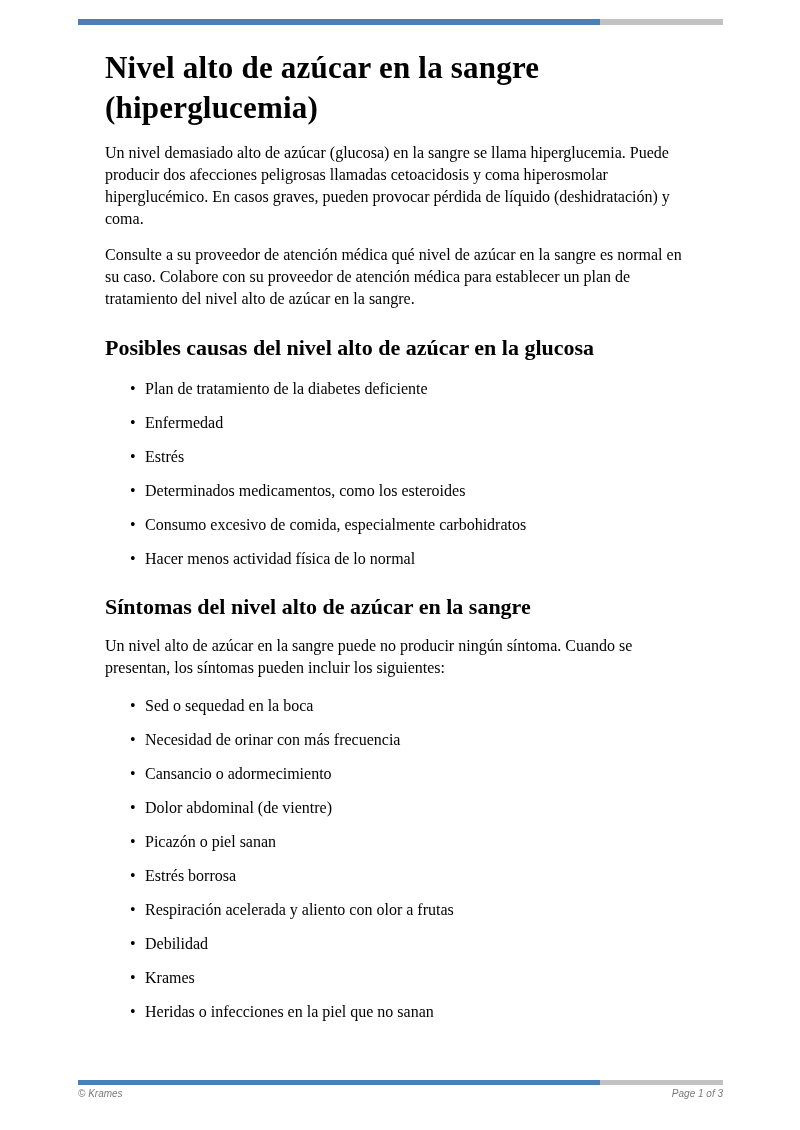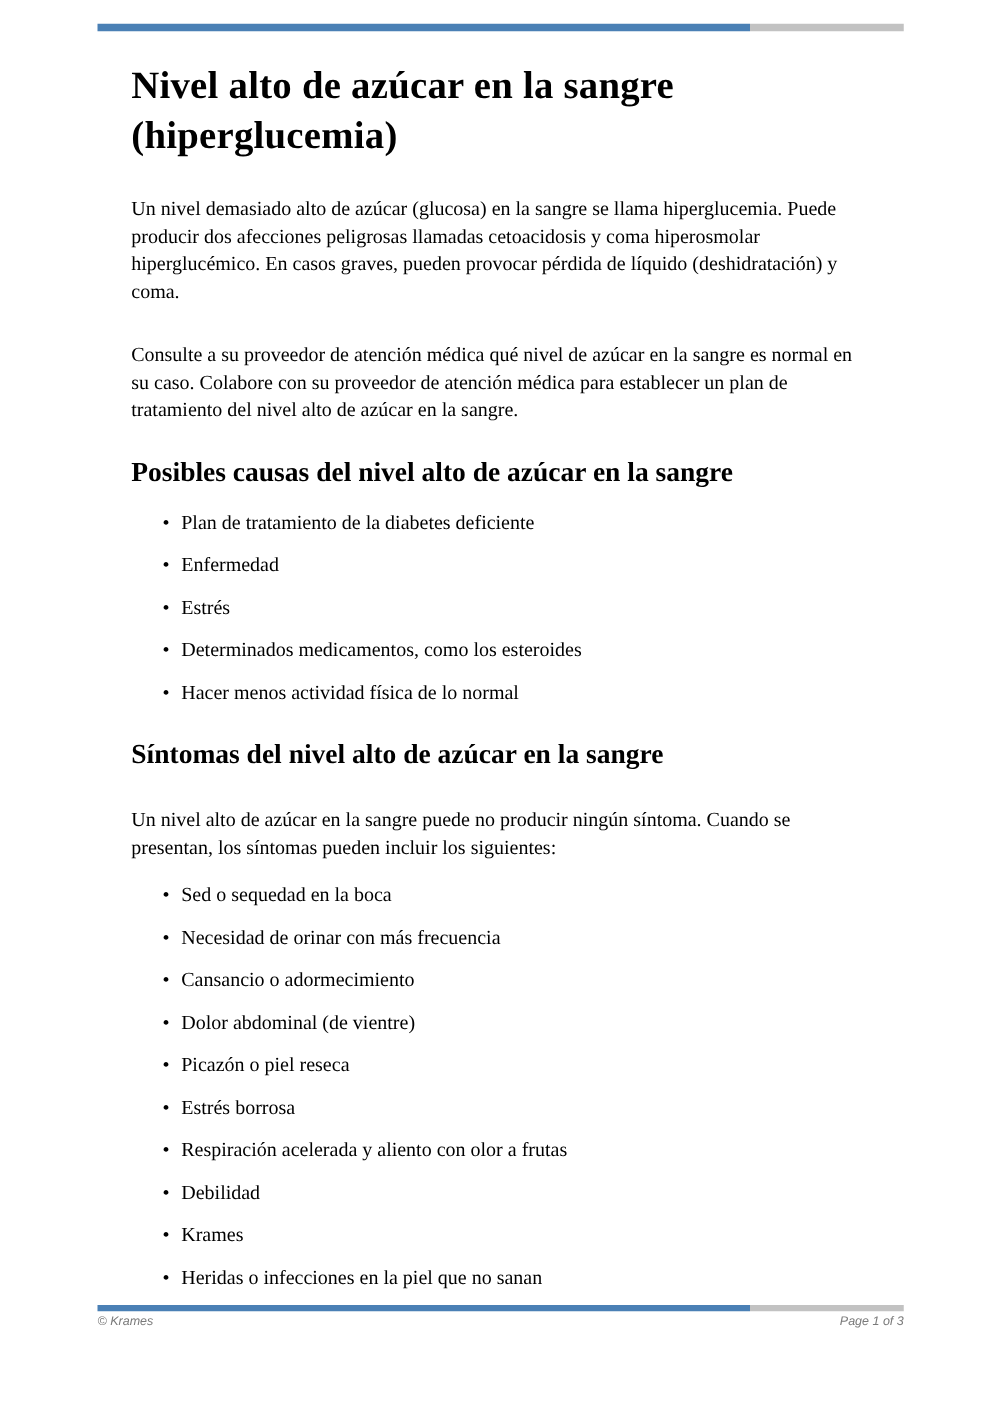--- a/index.html
+++ b/index.html
@@ -42,21 +42,21 @@
     width: 592px;
   }
   h1.doc-title {
     margin: 0;
     font-size: 31px;
     line-height: 40px;
     font-weight: bold;
     letter-spacing: 0.2px;
   }
   p.para {
-    margin: 29px 0 0 0;
+    margin: 14px 0 0 0;
     font-size: 16px;
     line-height: 22px;
   }
   h2.section-heading {
     margin: 24px 0 0 0;
     font-size: 22px;
     line-height: 28px;
     font-weight: bold;
   }
   ul.bullet-list {
@@ -74,21 +74,21 @@
   }
   ul.bullet-list li::before {
     content: "\2022";
     position: absolute;
     left: 0;
     top: 0;
   }
   .footer {
     position: absolute;
     left: 78px;
-    top: 1044px;
+    top: 1080px;
     width: 645px;
   }
   .footer .rule {
     height: 5px;
   }
   .footer-row {
     display: flex;
     justify-content: space-between;
     margin-top: 3px;
     font-family: "Liberation Sans", sans-serif;
@@ -108,40 +108,41 @@
   </div>
 
   <div class="content">
 
     <h1 class="doc-title">Nivel alto de azúcar en la sangre (hiperglucemia)</h1>
 
     <p class="para">Un nivel demasiado alto de azúcar (glucosa) en la sangre se llama hiperglucemia. Puede producir dos afecciones peligrosas llamadas cetoacidosis y coma hiperosmolar hiperglucémico. En casos graves, pueden provocar pérdida de líquido (deshidratación) y coma.</p>
 
     <p class="para">Consulte a su proveedor de atención médica qué nivel de azúcar en la sangre es normal en su caso. Colabore con su proveedor de atención médica para establecer un plan de tratamiento del nivel alto de azúcar en la sangre.</p>
 
-    <h2 class="section-heading">Posibles causas del nivel alto de azúcar en la sangre</h2>
+    <h2 class="section-heading">Posibles causas del nivel alto de azúcar en la glucosa</h2>
 
     <ul class="bullet-list">
         <li>Plan de tratamiento de la diabetes deficiente</li>
         <li>Enfermedad</li>
         <li>Estrés</li>
         <li>Determinados medicamentos, como los esteroides</li>
+        <li>Consumo excesivo de comida, especialmente carbohidratos</li>
         <li>Hacer menos actividad física de lo normal</li>
       </ul>
 
     <h2 class="section-heading">Síntomas del nivel alto de azúcar en la sangre</h2>
 
     <p class="para">Un nivel alto de azúcar en la sangre puede no producir ningún síntoma. Cuando se presentan, los síntomas pueden incluir los siguientes:</p>
 
     <ul class="bullet-list">
         <li>Sed o sequedad en la boca</li>
         <li>Necesidad de orinar con más frecuencia</li>
         <li>Cansancio o adormecimiento</li>
         <li>Dolor abdominal (de vientre)</li>
-        <li>Picazón o piel reseca</li>
+        <li>Picazón o piel sanan</li>
         <li>Estrés borrosa</li>
         <li>Respiración acelerada y aliento con olor a frutas</li>
         <li>Debilidad</li>
         <li>Krames</li>
         <li>Heridas o infecciones en la piel que no sanan</li>
       </ul>
 
   </div>
 
   <div class="footer">

